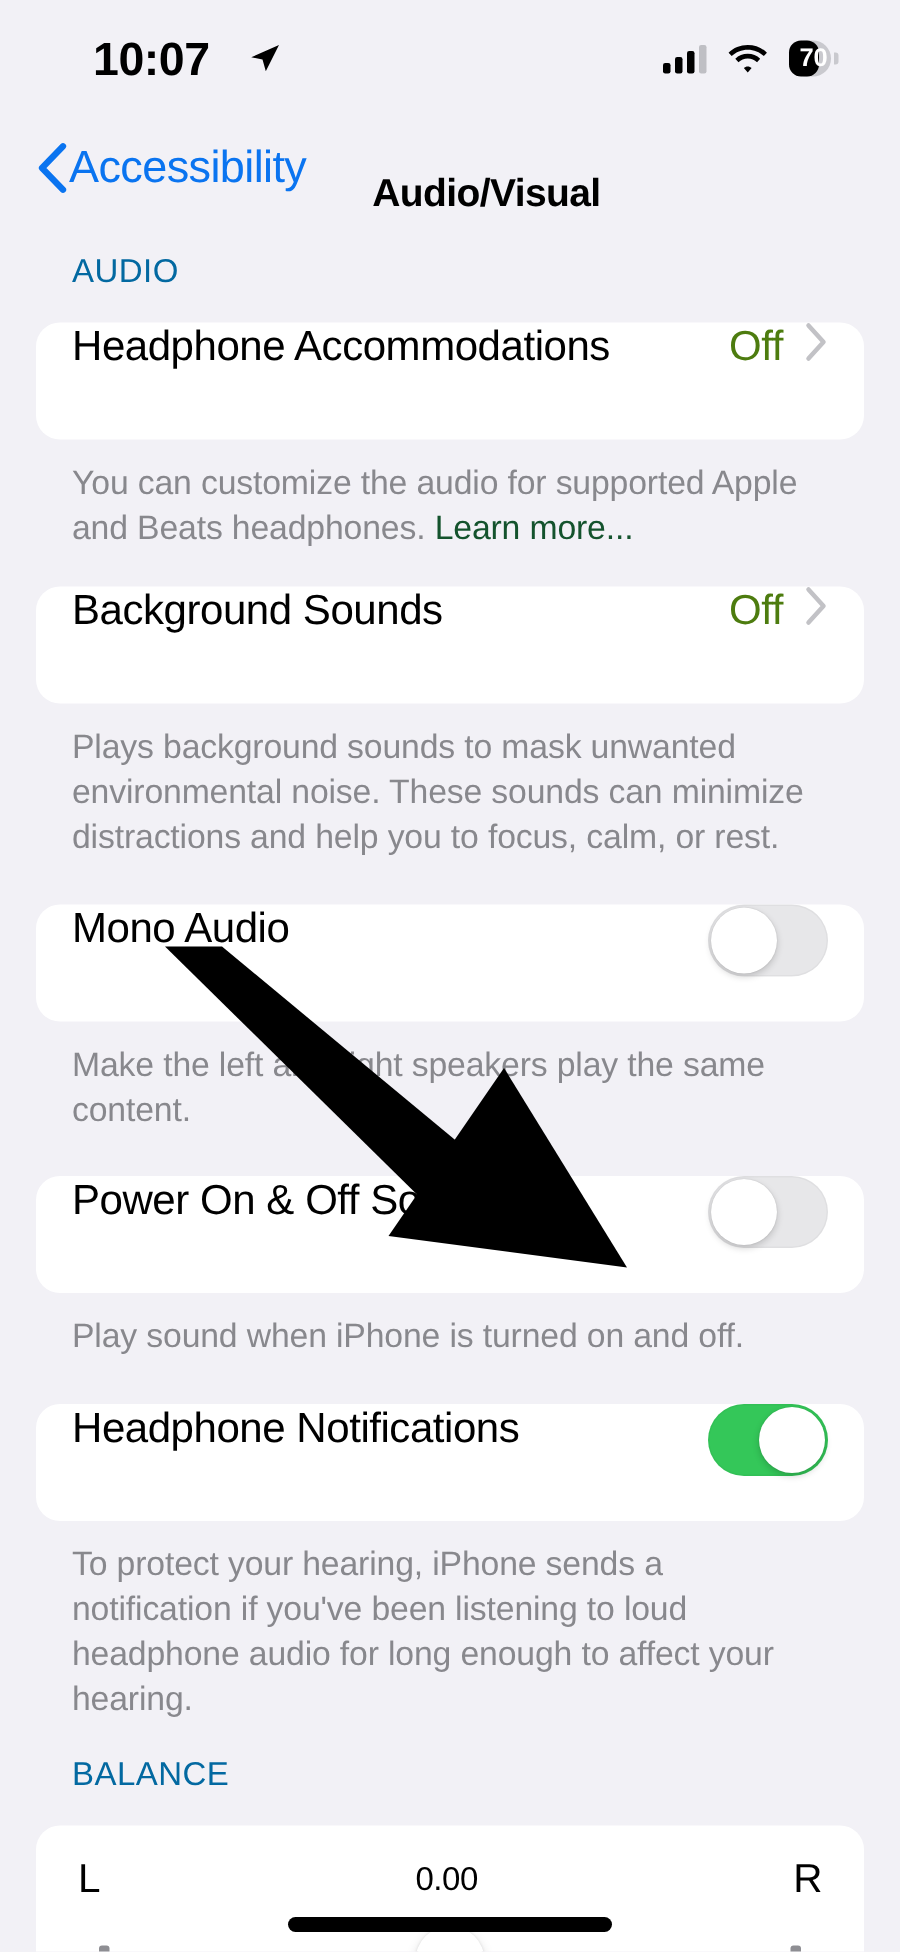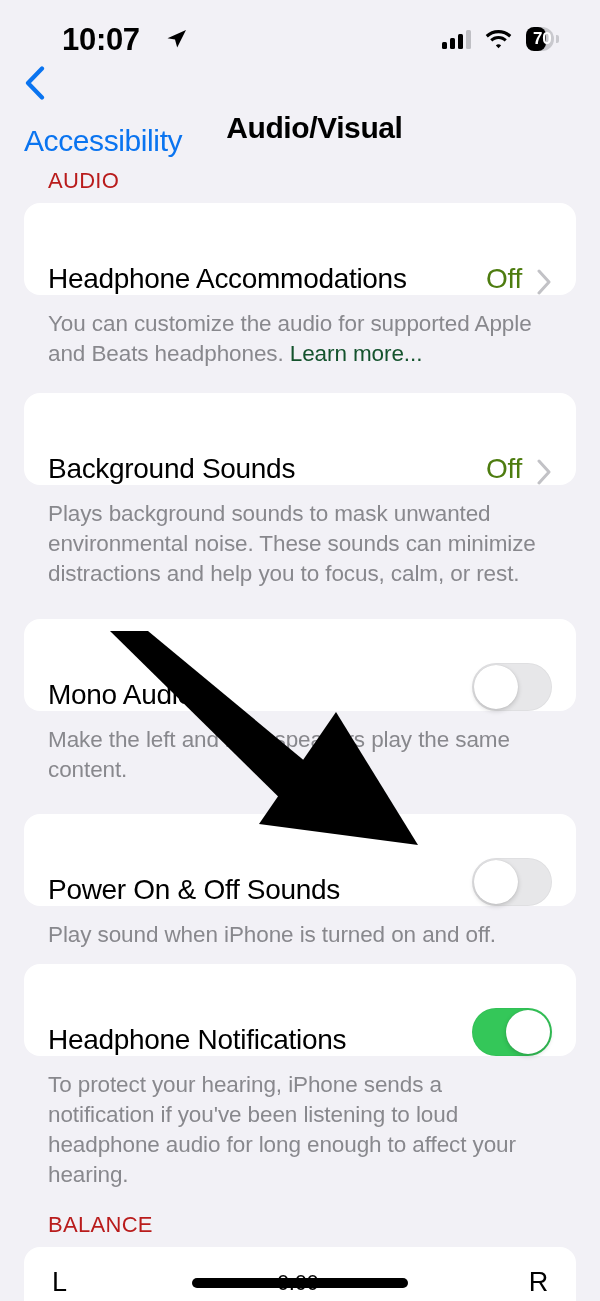--- a/index.html
+++ b/index.html
@@ -101,60 +101,59 @@
   .nav-bar {
     height: 68px;
     display: flex;
     align-items: center;
     padding: 0 24px;
     position: relative;
   }
   .back-button {
     display: flex;
     align-items: flex-start;
-    gap: 24px;
+    gap: 0;
     color: #0A74F0;
     cursor: pointer;
-    flex-direction: column;
   }
   .back-chevron { display: block; }
   .back-label {
     font-size: 30px;
     letter-spacing: -0.4px;
     color: #0A74F0;
   }
   .nav-title {
-    font-size: 30px;
+    font-size: 26px;
     font-weight: bold;
     letter-spacing: -0.4px;
     margin-left: 44px;
     margin-top: 32px;
   }
 
   
   .content {
     padding: 0 24px;
   }
 
   .section-header {
     font-size: 22px;
-    color: #b91c1c;
+    color: #0369a1;
     letter-spacing: 0.3px;
-    padding: 22px 24px 9px 24px;
+    padding: 22px 24px 21px 24px;
   }
 
   .card {
     background: #FFFFFF;
     border-radius: 16px;
   }
 
   .row {
-    height: 92px;
-    display: flex;
-    align-items: flex-end;
+    height: 78px;
+    display: flex;
+    align-items: flex-start;
     padding: 0 24px;
     cursor: pointer;
   }
   .row-label {
     font-size: 28px;
     letter-spacing: -0.3px;
     flex: 1;
     white-space: nowrap;
   }
   .row-value {
@@ -361,21 +360,21 @@
   <div class="card" style="margin-top:30px;">
     <div class="row">
       <span class="row-label">Power On &amp; Off Sounds</span>
       <span class="toggle">
         <span class="toggle-knob"></span>
       </span>
     </div>
   </div>
   <div class="footer-text">Play sound when iPhone is turned on and off.</div>
 
-  <div class="card" style="margin-top:14px;">
+  <div class="card" style="margin-top:30px;">
     <div class="row">
       <span class="row-label">Headphone Notifications</span>
       <span class="toggle on">
         <span class="toggle-knob"></span>
       </span>
     </div>
   </div>
   <div class="footer-text">To protect your hearing, iPhone sends a notification if you've been listening to loud headphone audio for long enough to affect your hearing.</div>
 
   <div class="section-header">BALANCE</div>

